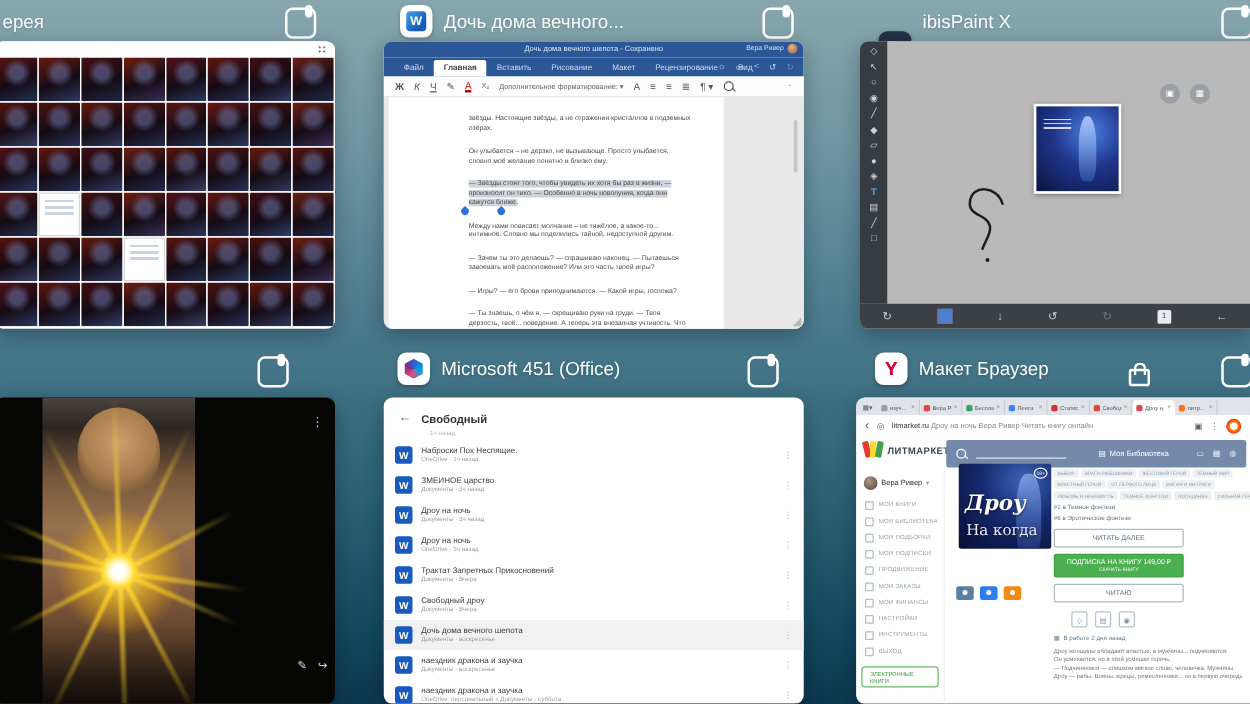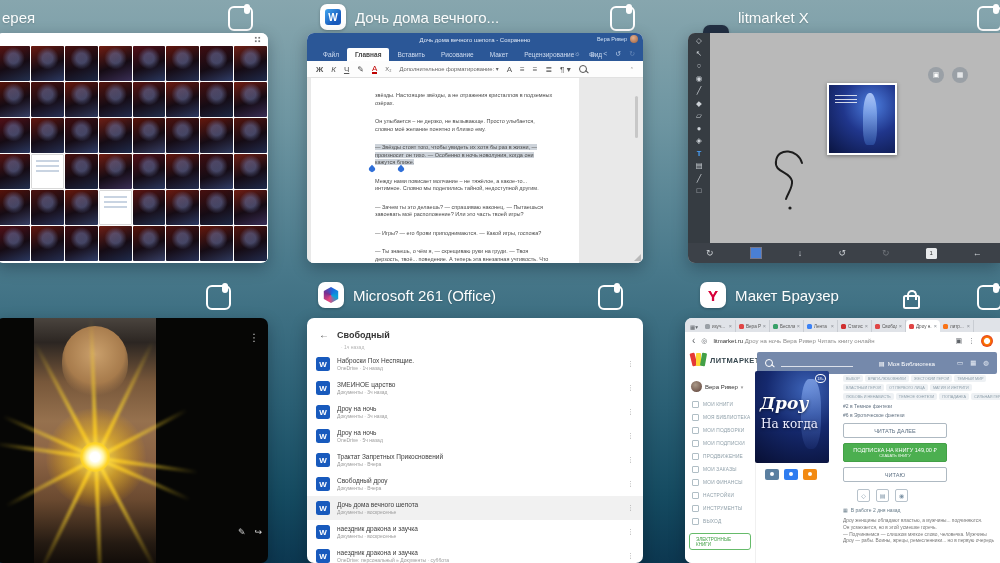--- a/index.html
+++ b/index.html
@@ -127,21 +127,21 @@
   .y-navico{display:flex;gap:7px;color:#e8edf5;font-size:6.5px;margin-left:14px;}
   .y-side{position:absolute;left:0;top:28px;bottom:0;width:70px;border-right:1px solid #f0f0f0;}
   .y-user{display:flex;align-items:center;gap:3px;padding:4px 6px 6px 6px;}
   .y-uava{width:11px;height:11px;border-radius:50%;background:radial-gradient(circle at 40% 35%,#a98,#5d4037);}
   .y-uname{font-size:6px;color:#333;}
   .y-ucaret{font-size:5px;color:#999;}
   .y-item{display:flex;align-items:center;gap:4px;height:13px;padding-left:7px;font-size:4.8px;color:#90a0aa;letter-spacing:.2px;}
   .y-item .sq{width:5px;height:5px;border:1px solid #b0bec5;border-radius:1px;flex:0 0 auto;}
   .y-special{margin:5px 4px 0 4px;border:1px solid #66bb6a;border-radius:3px;color:#43a047;font-size:4.6px;display:flex;align-items:center;gap:3px;padding:2.5px 3px;}
   .y-main{position:absolute;left:70px;top:26px;right:0;bottom:0;}
-  .y-cover{position:absolute;left:0;top:-4px;width:74px;height:92px;border-radius:2px;overflow:hidden;
+  .y-cover{position:absolute;left:12px;top:-4px;width:74px;height:68px;border-radius:2px;overflow:hidden;
     background:radial-gradient(circle at 70% 20%,#3c63b8 0%,#15296e 45%,#080f33 100%);}
   .y-cover .c1{position:absolute;left:5px;top:22px;font-family:"DejaVu Serif",serif;font-style:italic;font-weight:bold;font-size:17px;color:#fff;text-shadow:0 1px 3px rgba(0,0,0,.6);}
   .y-cover .c2{position:absolute;left:6px;top:46px;font-family:"DejaVu Serif",serif;font-size:12px;color:#eef;text-shadow:0 1px 3px rgba(0,0,0,.6);}
   .y-cover .age{position:absolute;right:3px;top:3px;font-size:4px;color:#fff;border:.8px solid #fff;border-radius:50%;padding:1px;}
   .y-cover .fig{position:absolute;right:8px;top:8px;width:20px;height:70px;border-radius:40%;background:linear-gradient(180deg,#9fc0ff 0%,#5277c8 50%,#1a2c6e 100%);opacity:.6;}
   .y-share{position:absolute;left:10px;top:94px;display:flex;gap:5px;}
   .y-sbtn{width:14px;height:11px;border-radius:2px;position:relative;}
   .y-sbtn:after{content:"";position:absolute;left:5px;top:3px;width:4px;height:4px;border-radius:50%;background:#fff;}
   .y-col{position:absolute;left:88px;top:0;width:176px;}
   .y-chips{display:flex;flex-wrap:wrap;gap:2px;}
@@ -171,21 +171,21 @@
         <span class="wbox">W</span>
       </span>
     <span class="t">Дочь дома вечного...</span>
   </div>
   <div class="split" style="position:absolute;left:610px;top:6px;"></div>
 
   <div class="apphdr" style="left:703px;top:4px;">
     <span class="appicon ibis">
         <span class="ip">i<b>P</b></span>
       </span>
-    <span class="t">litmarket X</span>
+    <span class="t">ibisPaint X</span>
   </div>
   <div class="split" style="position:absolute;left:977px;top:6px;"></div>
 
   <div class="win" style="left:-4px;top:33px;width:272px;height:230px;">
     <div class="g-head">
       <div class="g-dots"></div>
     </div>
     <div class="g-grid">
         <div class="thumb" style="background: radial-gradient(circle at 50% 35%, rgba(120, 140, 200, 0.45) 0px, rgba(120, 140, 200, 0.45) 18%, transparent 40%), linear-gradient(160deg, rgb(90, 20, 18) 0%, rgb(21, 11, 20) 55%, rgb(35, 48, 79) 100%);"></div>
         <div class="thumb" style="background: radial-gradient(circle at 50% 35%, rgba(120, 140, 200, 0.45) 0px, rgba(120, 140, 200, 0.45) 18%, transparent 40%), linear-gradient(160deg, rgb(107, 26, 16) 0%, rgb(21, 11, 20) 55%, rgb(44, 58, 99) 100%);"></div>
@@ -330,21 +330,21 @@
       <span>←</span>
     </div>
   </div>
 
   <div class="split" style="position:absolute;left:206px;top:285px;"></div>
 
   <div class="apphdr" style="left:318px;top:282px;">
     <span class="appicon">
         <span class="hex"></span>
       </span>
-    <span class="t">Microsoft 261 (Office)</span>
+    <span class="t">Microsoft 451 (Office)</span>
   </div>
   <div class="split" style="position:absolute;left:598px;top:285px;"></div>
 
   <div class="apphdr" style="left:700px;top:282px;">
     <span class="appicon">
         <span class="ylet">Y</span>
       </span>
     <span class="t">Макет Браузер</span>
   </div>
   <div class="lockico" style="position:absolute;left:903px;top:288px;"></div>

